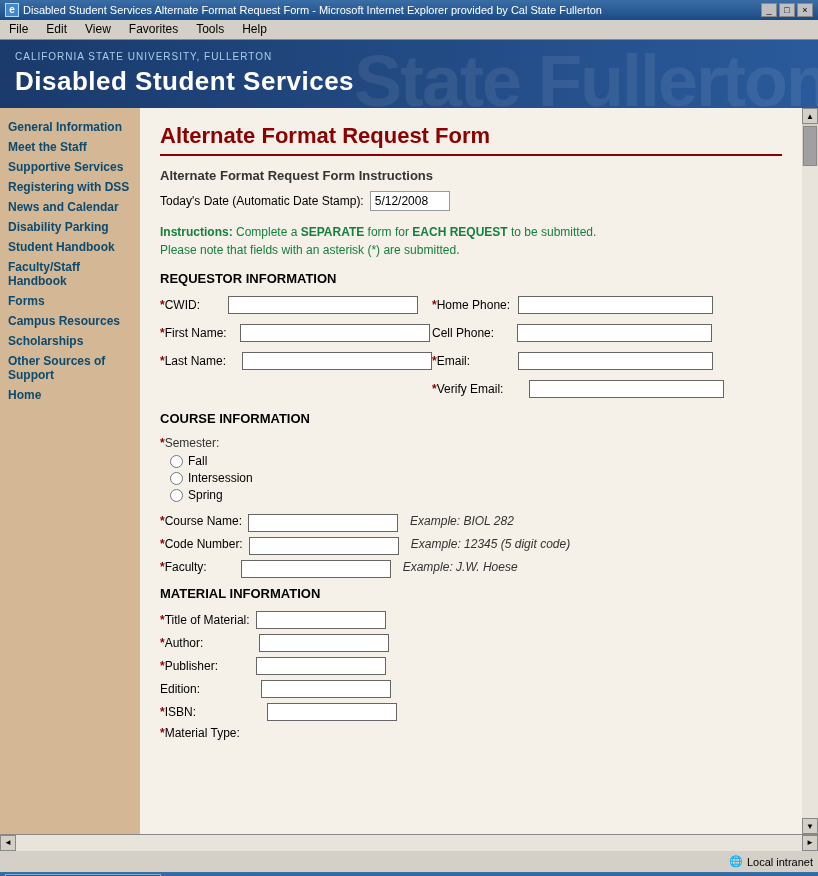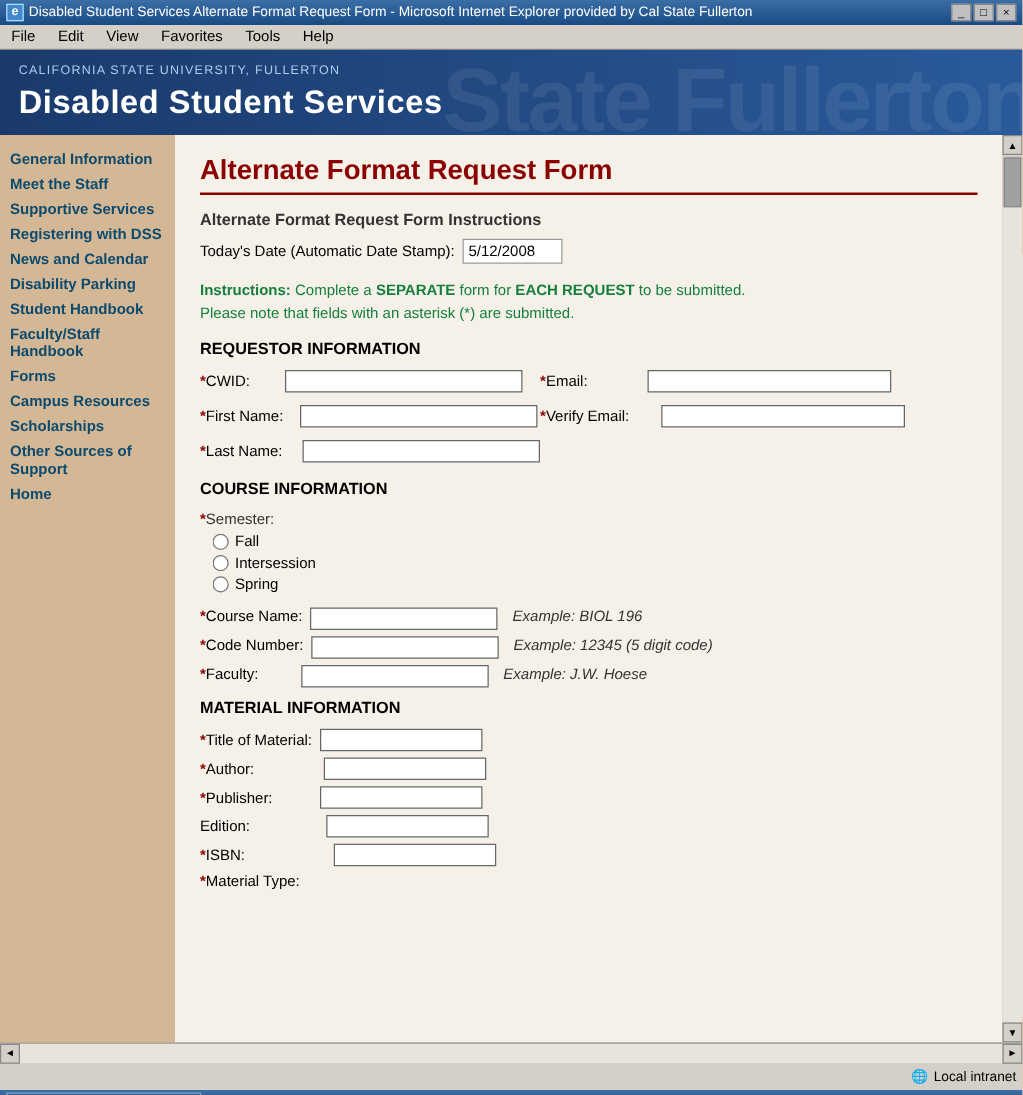--- a/index.html
+++ b/index.html
@@ -398,20 +398,28 @@
             <span><span style="color:#8b0000;font-weight:bold;">*</span>First Name:</span>
             <input class="text-input input-medium" style="margin-left: 5px;" type="text">
           </div>
           <div class="form-row">
             <span><span style="color:#8b0000;font-weight:bold;">*</span>Last Name:</span>
             <input class="text-input input-medium" style="margin-left: 8px;" type="text">
           </div>
         </div>
         <div style="display:flex; flex-direction:column; gap:5px;">
           <div class="form-row">
+            <span><span style="color:#8b0000;font-weight:bold;">*</span>Home Phone:</span>
+            <input class="text-input input-wide" type="text" style="">
+          </div>
+          <div class="form-row">
+            <span>Cell Phone:</span>
+            <input class="text-input input-wide" style="margin-left: 15px;" type="text">
+          </div>
+          <div class="form-row">
             <span><span style="color:#8b0000;font-weight:bold;">*</span>Email:</span>
             <input class="text-input input-wide" style="margin-left: 40px;" type="text">
           </div>
           <div class="form-row">
             <span><span style="color:#8b0000;font-weight:bold;">*</span>Verify Email:</span>
             <input class="text-input input-wide" style="margin-left: 18px;" type="text">
           </div>
         </div>
       </div>
 
@@ -432,21 +440,21 @@
             <input type="radio" name="semester" value="Spring" style="">
             <span>Spring</span>
           </div>
         </div>
       </div>
 
       <div class="course-fields">
         <div class="course-row">
           <span><span style="color:#8b0000;font-weight:bold;">*</span>Course Name:</span>
           <input class="text-input" style="width: 150px;" type="text">
-          <span class="example-text">Example: BIOL 196</span>
+          <span class="example-text">Example: BIOL 282</span>
         </div>
         <div class="course-row">
           <span><span style="color:#8b0000;font-weight:bold;">*</span>Code Number:</span>
           <input class="text-input" style="width: 150px;" type="text">
           <span class="example-text">Example: 12345 (5 digit code)</span>
         </div>
         <div class="course-row">
           <span><span style="color:#8b0000;font-weight:bold;">*</span>Faculty:</span>
           <input class="text-input" style="width: 150px; margin-left: 28px;" type="text">
           <span class="example-text">Example: J.W. Hoese</span>

